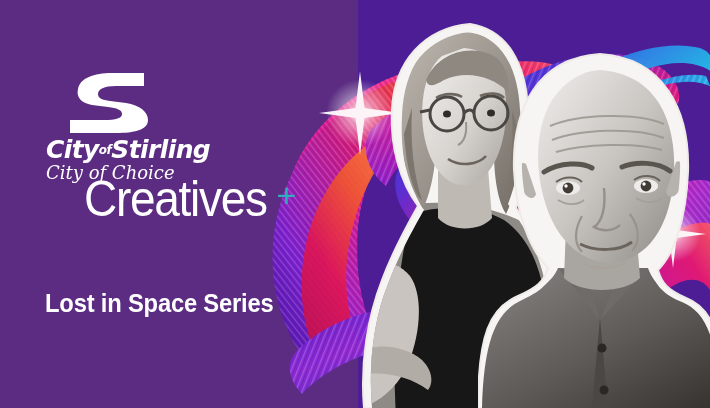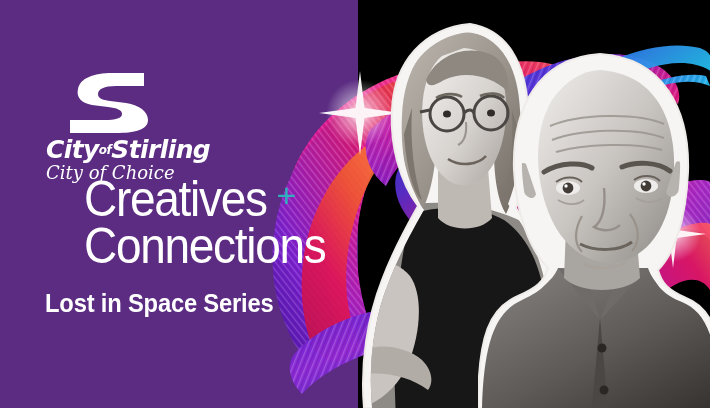--- a/index.html
+++ b/index.html
@@ -5,21 +5,21 @@
   * { margin:0; padding:0; box-sizing:border-box; }
   html, body {
     width:710px; height:408px;
     background:#ffffff;
     font-family:"Liberation Sans", sans-serif;
     overflow:hidden;
   }
   #banner {
     position:relative;
     width:710px; height:408px;
-    background:#000000;
+    background:#4c1d95;
     overflow:hidden;
   }
 
   
   .purple-panel {
     position:absolute;
     left:0; top:0;
     width:358px; height:408px;
     background:#5B2C82;
     z-index:2;
@@ -523,20 +523,17 @@
       <path d="M52 1 L 80 1 L 80 14 L 56 14 Z" fill="#FFFFFF"></path>
     </svg>
     <span class="logo-wordmark"><span>City</span><span class="small-of">of</span><span>Stirling</span></span>
     <span class="logo-tagline">City of Choice</span>
   </div>
 
   <div class="headline">
     <div class="headline-row">
       <span class="headline-word">Creatives</span><span class="headline-plus">+</span>
     </div>
-    <div class="headline-row">
-      <span class="headline-word">Connections</span>
-    </div>
   </div>
 
   <div class="subtitle">Lost in Space Series</div>
 
 </div>
 
 </body></html>

